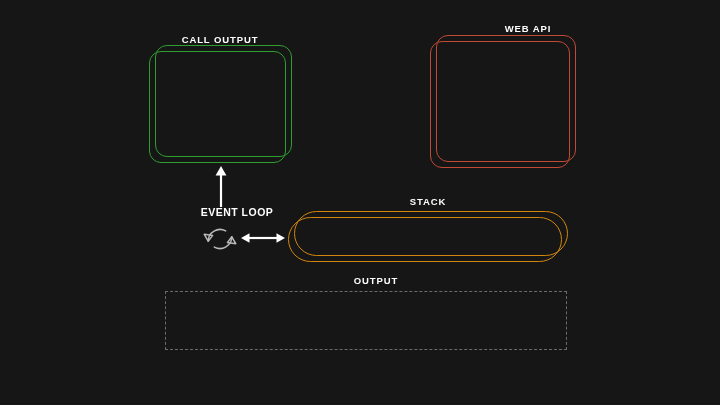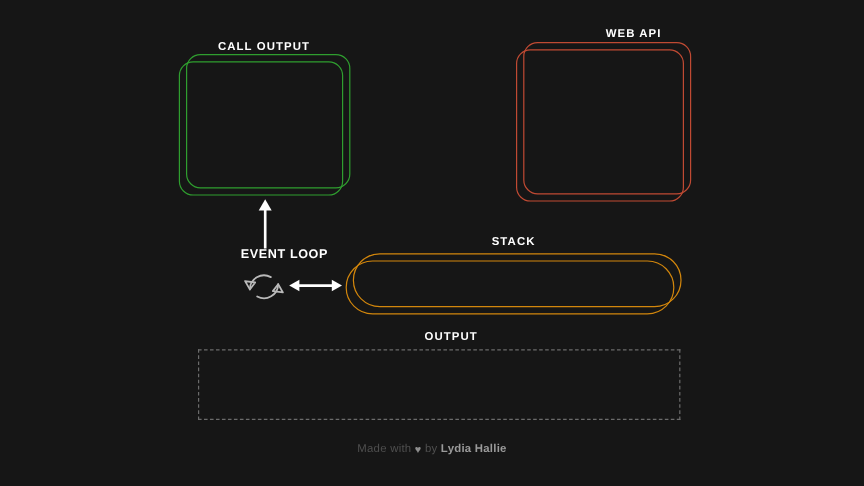--- a/index.html
+++ b/index.html
@@ -162,20 +162,14 @@
   </div>
 
   <div class="arrow" style="left:240px; top:230px;">
     <svg width="46" height="16" viewBox="0 0 46 16" aria-hidden="true">
       <line x1="7" y1="8" x2="39" y2="8" stroke="#ffffff" stroke-width="2.2"></line>
       <path d="M1 8 L 9.5 3.2 L 9.5 12.8 Z" fill="#ffffff"></path>
       <path d="M45 8 L 36.5 3.2 L 36.5 12.8 Z" fill="#ffffff"></path>
     </svg>
   </div>
 
-  <div id="footer" style="top:369px;">
-    <span>Made with</span>
-    <span class="heart">♥</span>
-    <span>by</span>
-    <span class="author">Lydia Hallie</span>
-  </div>
 
 </div>
 
 </body></html>

